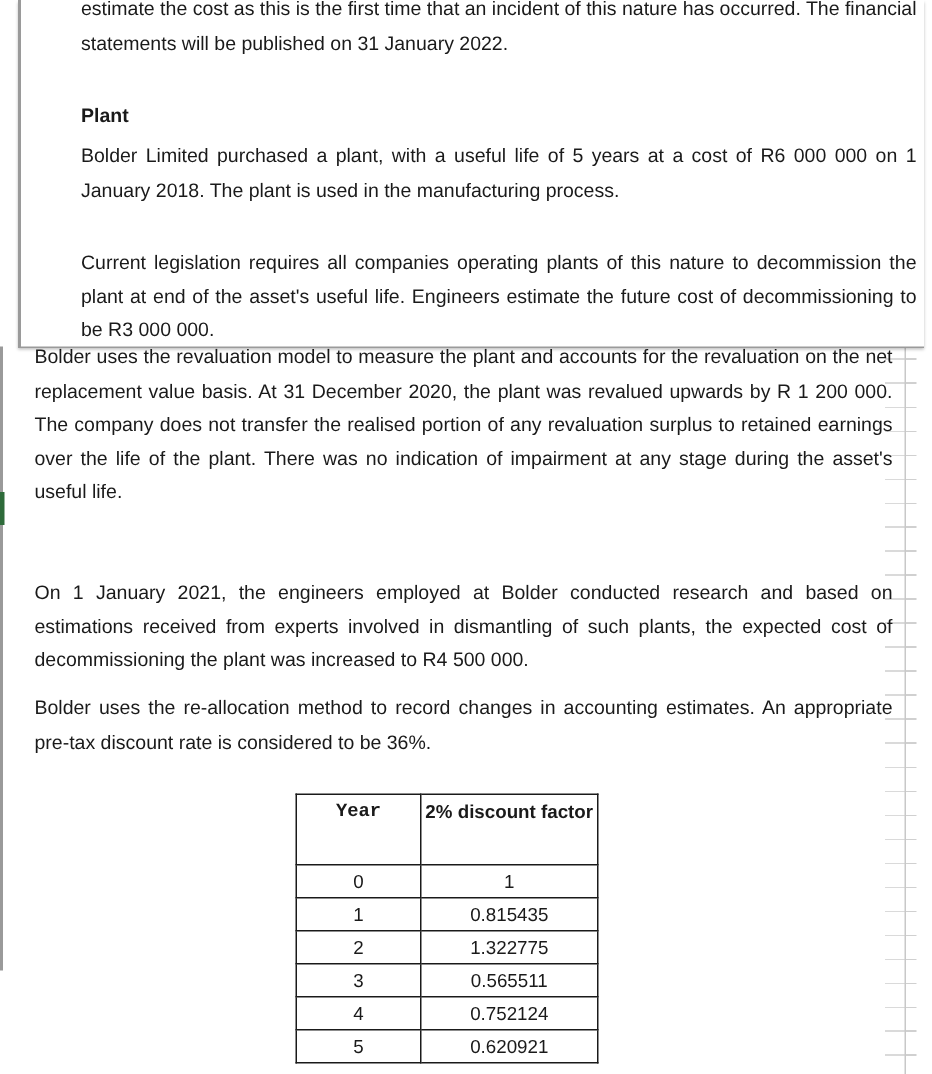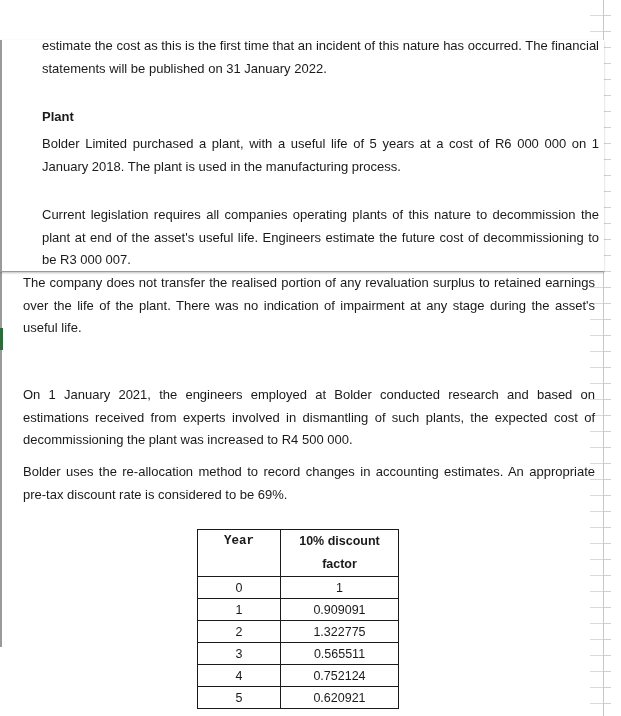--- a/index.html
+++ b/index.html
@@ -17,27 +17,26 @@
     background-repeat: repeat-y;
     background-position: 0 0;
   }
   .ruler-left {
     position:absolute; top:0; right:17px; width:14px; height:716px;
     background-image: repeating-linear-gradient(to bottom, transparent 0, transparent 15px, #dadada 15px, #dadada 16px);
     background-size: 14px 100%;
   }
   
   .top-panel {
-    position:absolute; left:0; top:0; width:602px; height:231px;
+    position:absolute; left:12px; top:0; width:602px; height:231px;
     background:#fff;
     border-left:2px solid #9a9a9a;
     border-bottom:1px solid #9a9a9a;
     box-shadow:0 1px 2px rgba(0,0,0,0.25);
     z-index:2;
-    margin-top:40px;
   }
   .bottom-panel {
     position:absolute; left:0; top:231px; width:602px; height:416px;
     border-left:2px solid #9a9a9a;
   }
   .green-mark {
     position:absolute; left:0; top:328px; width:3px; height:22px; background:#2e6b3a; z-index:3;
   }
   .para {
     position:absolute; font-size:13px; line-height:22.5px; text-align:justify; margin:0;
@@ -59,45 +58,45 @@
 </head>
 <body>
 
 <div class="ruler-left"></div>
 <div class="ruler"></div>
 
 <div class="top-panel">
   <p class="para" style="top:-5px;">estimate the cost as this is the first time that an incident of this nature has occurred. The financial statements will be published on 31 January 2022.</p>
   <div class="heading" style="top:69px;">Plant</div>
   <p class="para" style="top:93px;">Bolder Limited purchased a plant, with a useful life of 5 years at a cost of R6 000 000 on 1 January 2018. The plant is used in the manufacturing process.</p>
-  <p class="para" style="top:164px;">Current legislation requires all companies operating plants of this nature to decommission the plant at end of the asset's useful life. Engineers estimate the future cost of decommissioning to be R3 000 007.</p>
+  <p class="para" style="top:164px;">Current legislation requires all companies operating plants of this nature to decommission the plant at end of the asset's useful life. Engineers estimate the future cost of decommissioning to be R3 000 000.</p>
 </div>
 
 <div class="green-mark"></div>
 
 <div class="bottom-panel">
   <p class="para" style="top:-4px;">Bolder uses the revaluation model to measure the plant and accounts for the revaluation on the net replacement value basis. At 31 December 2020, the plant was revalued upwards by R 1 200 000. The company does not transfer the realised portion of any revaluation surplus to retained earnings over the life of the plant. There was no indication of impairment at any stage during the asset's useful life.</p>
   <p class="para" style="top:153px;">On 1 January 2021, the engineers employed at Bolder conducted research and based on estimations received from experts involved in dismantling of such plants, the expected cost of decommissioning the plant was increased to R4 500 000.</p>
-  <p class="para" style="top:230px;">Bolder uses the re-allocation method to record changes in accounting estimates. An appropriate pre-tax discount rate is considered to be 69%.</p>
+  <p class="para" style="top:230px;">Bolder uses the re-allocation method to record changes in accounting estimates. An appropriate pre-tax discount rate is considered to be 36%.</p>
 
   <table class="df">
     <thead>
       <tr>
         <th class="c1">Year</th>
-        <th class="c2">10% discount factor</th>
+        <th class="c2">2% discount factor</th>
       </tr>
     </thead>
     <tbody>
       <tr>
         <td>0</td>
         <td>1</td>
       </tr>
       <tr>
         <td>1</td>
-        <td>0.909091</td>
+        <td>0.815435</td>
       </tr>
       <tr>
         <td>2</td>
         <td>1.322775</td>
       </tr>
       <tr>
         <td>3</td>
         <td>0.565511</td>
       </tr>
       <tr>

